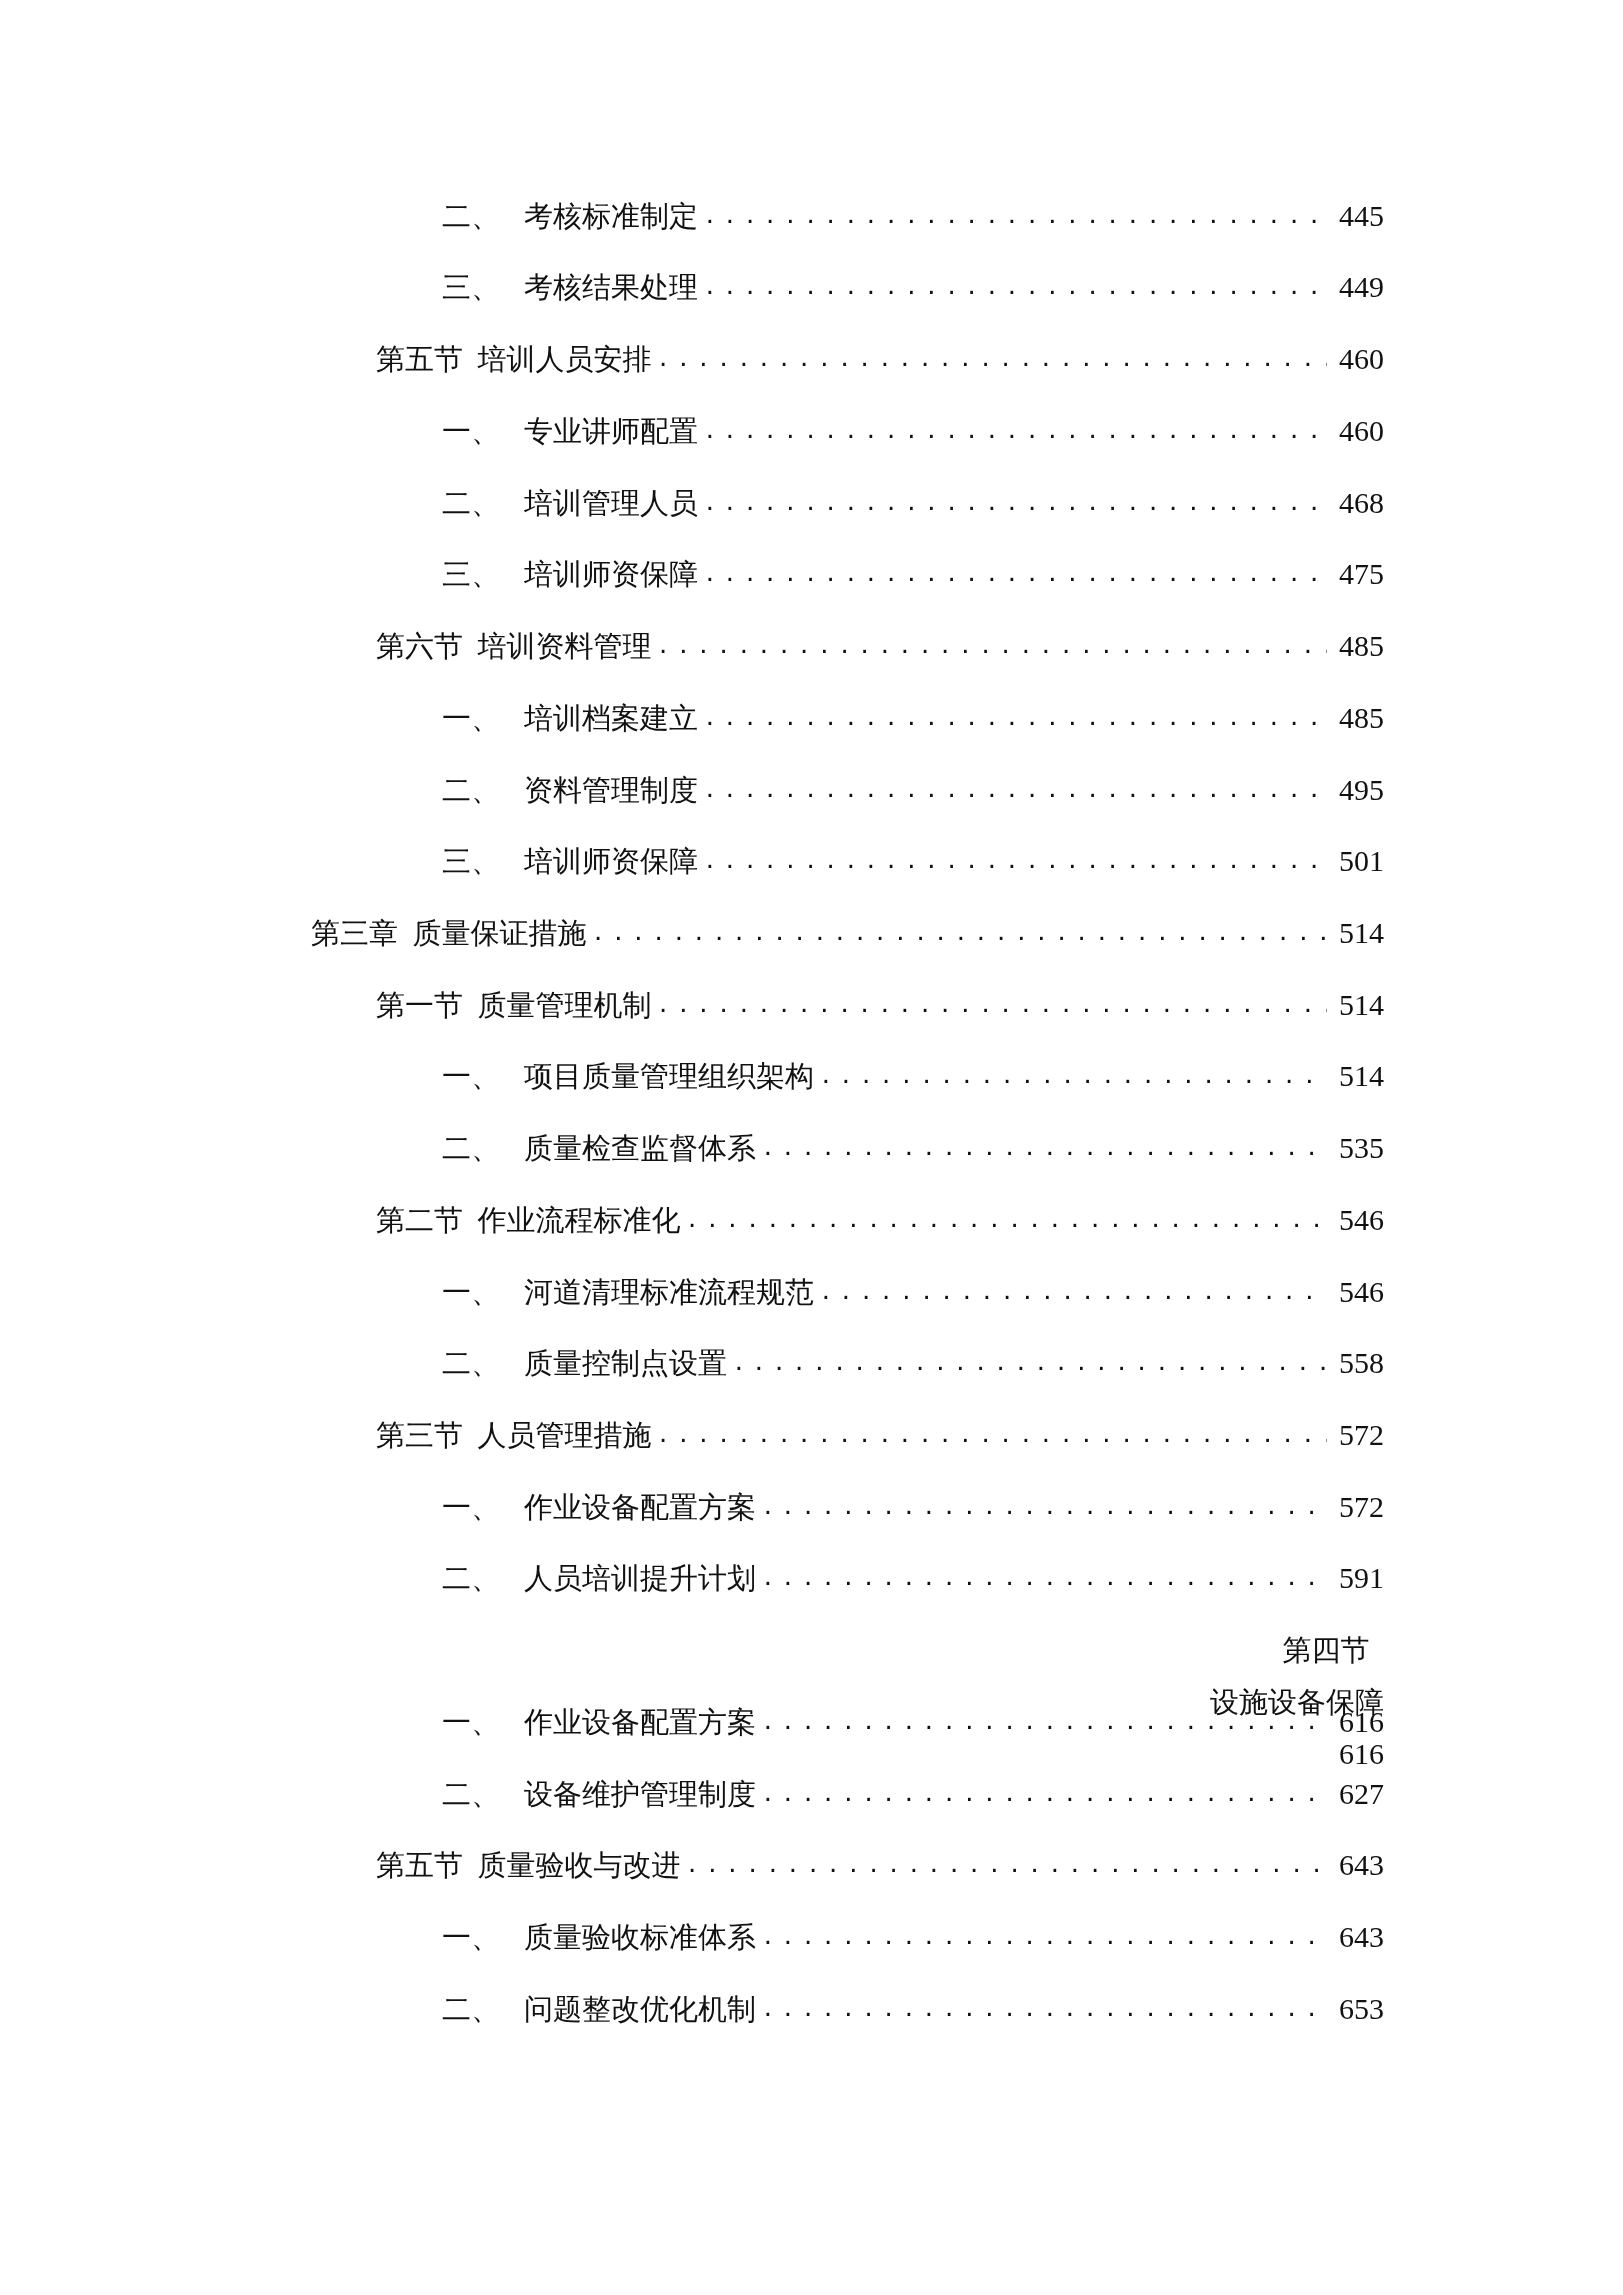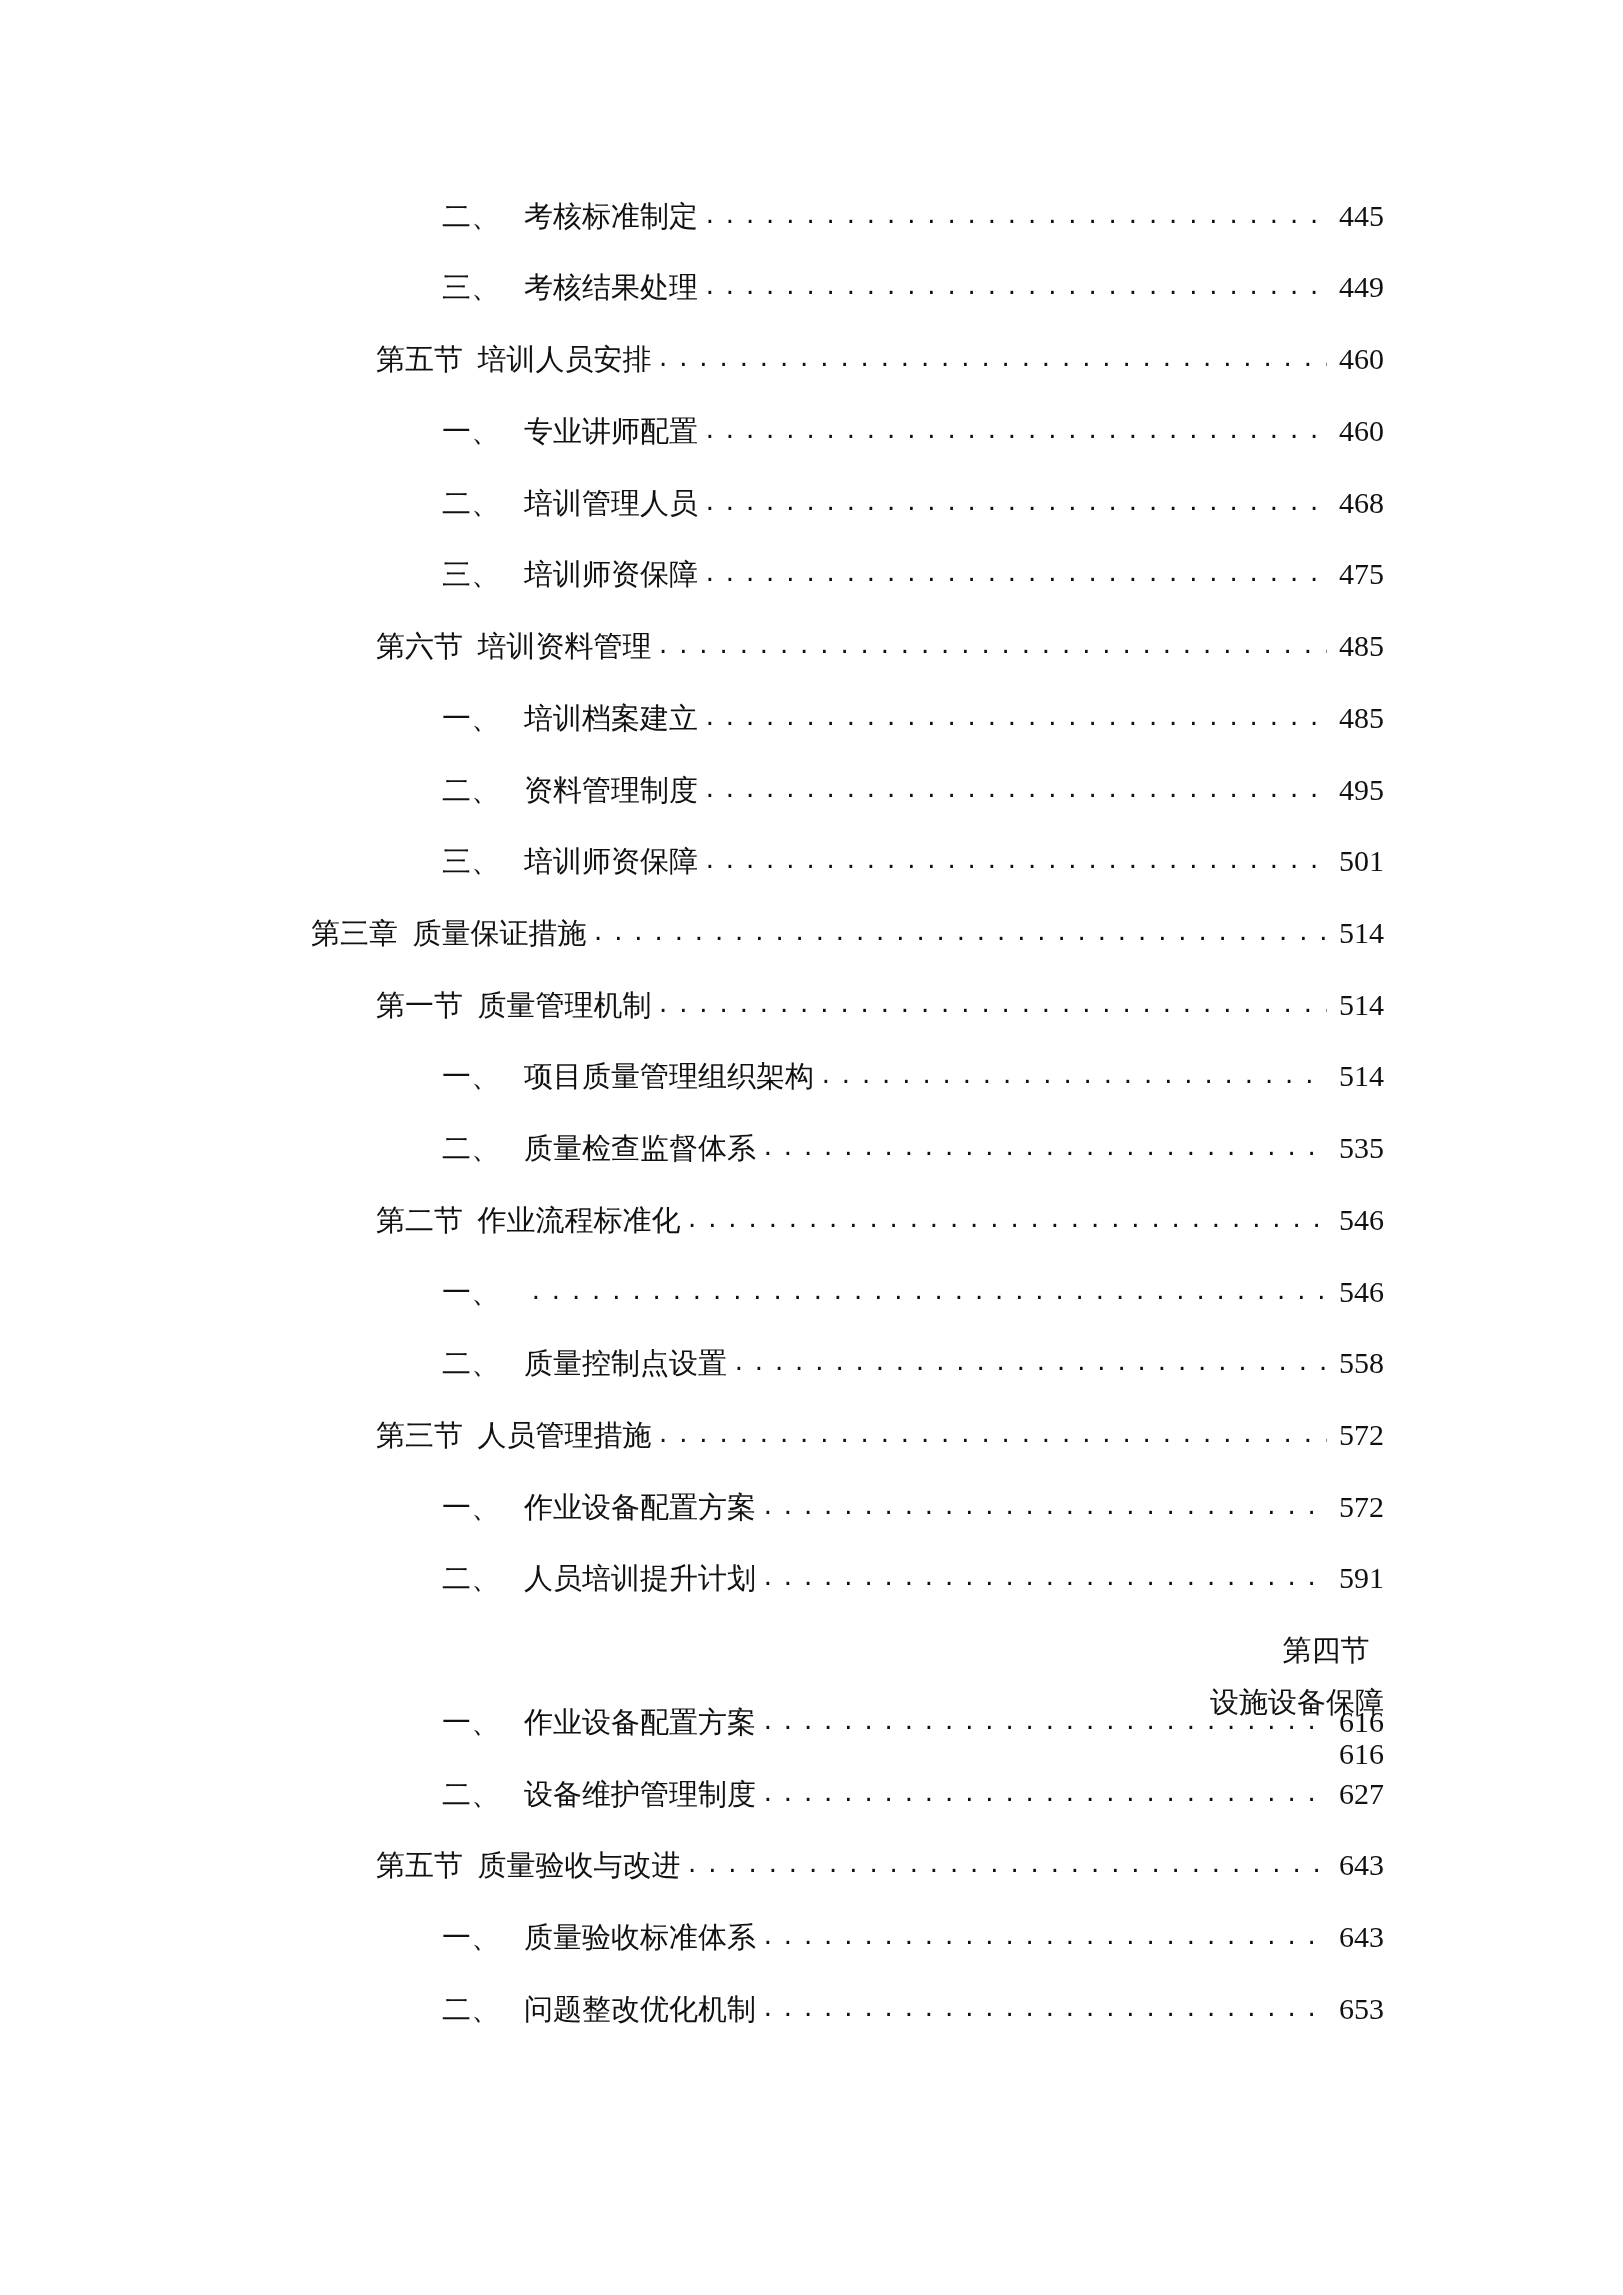--- a/index.html
+++ b/index.html
@@ -109,20 +109,21 @@
       <span class="page">535</span>
     </div>
     <div class="row l2" style="top: 1194px;">
       <span class="num-prefix">第二节</span>
       <span class="title">作业流程标准化</span>
       <span class="leader"></span>
       <span class="page">546</span>
     </div>
     <div class="row l3" style="top: 1266px;">
       <span class="num-prefix">一、</span>
+      <span class="title">河道清理标准流程规范</span>
       <span class="leader"></span>
       <span class="page">546</span>
     </div>
     <div class="row l3" style="top: 1337px;">
       <span class="num-prefix">二、</span>
       <span class="title">质量控制点设置</span>
       <span class="leader"></span>
       <span class="page">558</span>
     </div>
     <div class="row l2" style="top: 1409px;">

